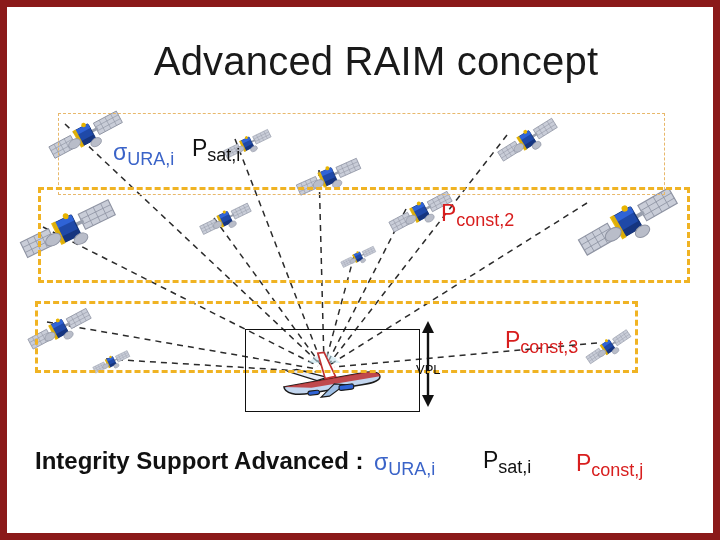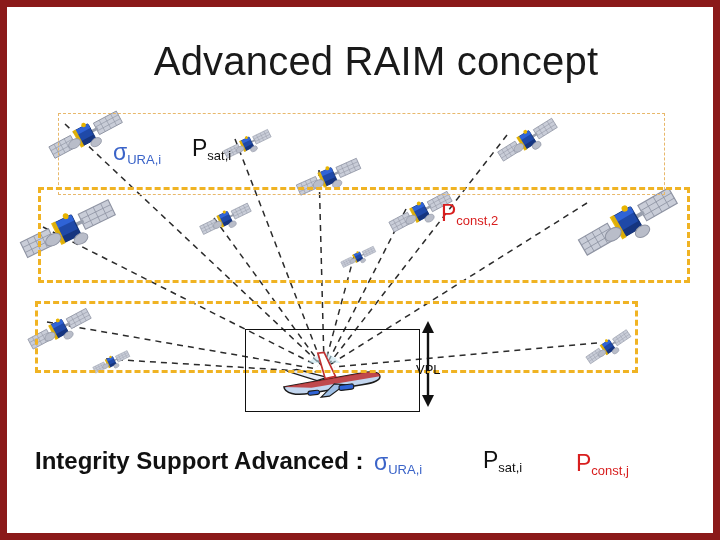--- a/index.html
+++ b/index.html
@@ -26,21 +26,21 @@
         border:3px dashed #F0B323;}
 
   
   #user-box{position:absolute;left:238px;top:322px;width:175px;height:83px;
             box-sizing:border-box;border:1.6px solid #111;background:transparent;}
 
   
   .lbl{position:absolute;white-space:nowrap;line-height:1;
        font-family:"Liberation Sans","DejaVu Sans",sans-serif;}
   .lbl .base{font-size:23px;}
-  .lbl .sub{font-size:13px;vertical-align:-.28em;}
+  .lbl .sub{font-size:18px;vertical-align:-.28em;}
   .blue{color:#3A63C8;}
   .black{color:#111111;}
   .red{color:#D81E1E;}
 
   #lab-sigma1{left:106px;top:134px;}
   #lab-psat1 {left:185px;top:130px;}
   #lab-pc1   {left:436px;top:134px;}
   #lab-pc2   {left:434px;top:195px;}
   #lab-pc3   {left:498px;top:322px;}
 
@@ -191,20 +191,23 @@
 
   <div class="lbl" id="lab-psat1">
     <span class="base black">P</span><span class="sub black">sat,i</span>
   </div>
 
 
   <div class="lbl" id="lab-pc2">
     <span class="base red">P</span><span class="sub red">const,2</span>
   </div>
 
+  <div class="lbl" id="lab-pc3">
+    <span class="base red">P</span><span class="sub red">const,3</span>
+  </div>
 
   <div id="lab-vpl">VPL</div>
 
   <div id="ism-row">
     <div id="ism-title">Integrity Support Advanced :</div>
 
     <div class="lbl" id="ism-sigma">
       <span class="base blue">σ</span><span class="sub blue">URA,i</span>
     </div>
 

